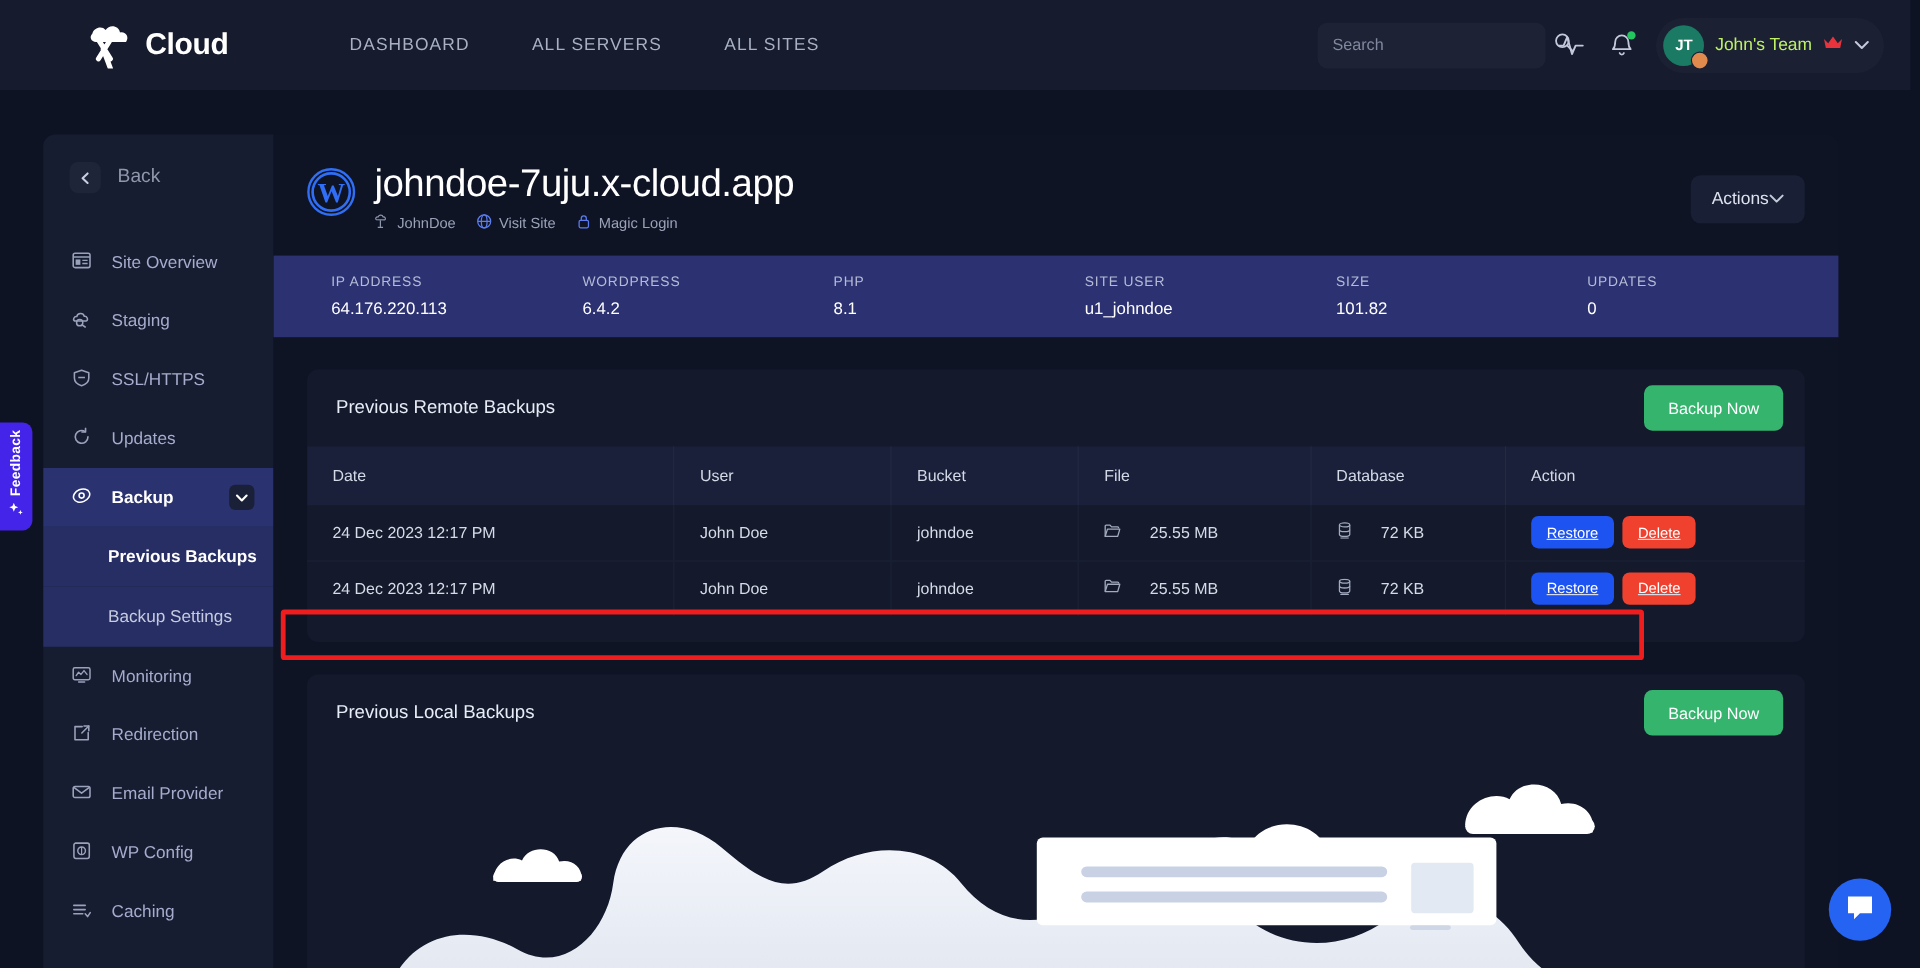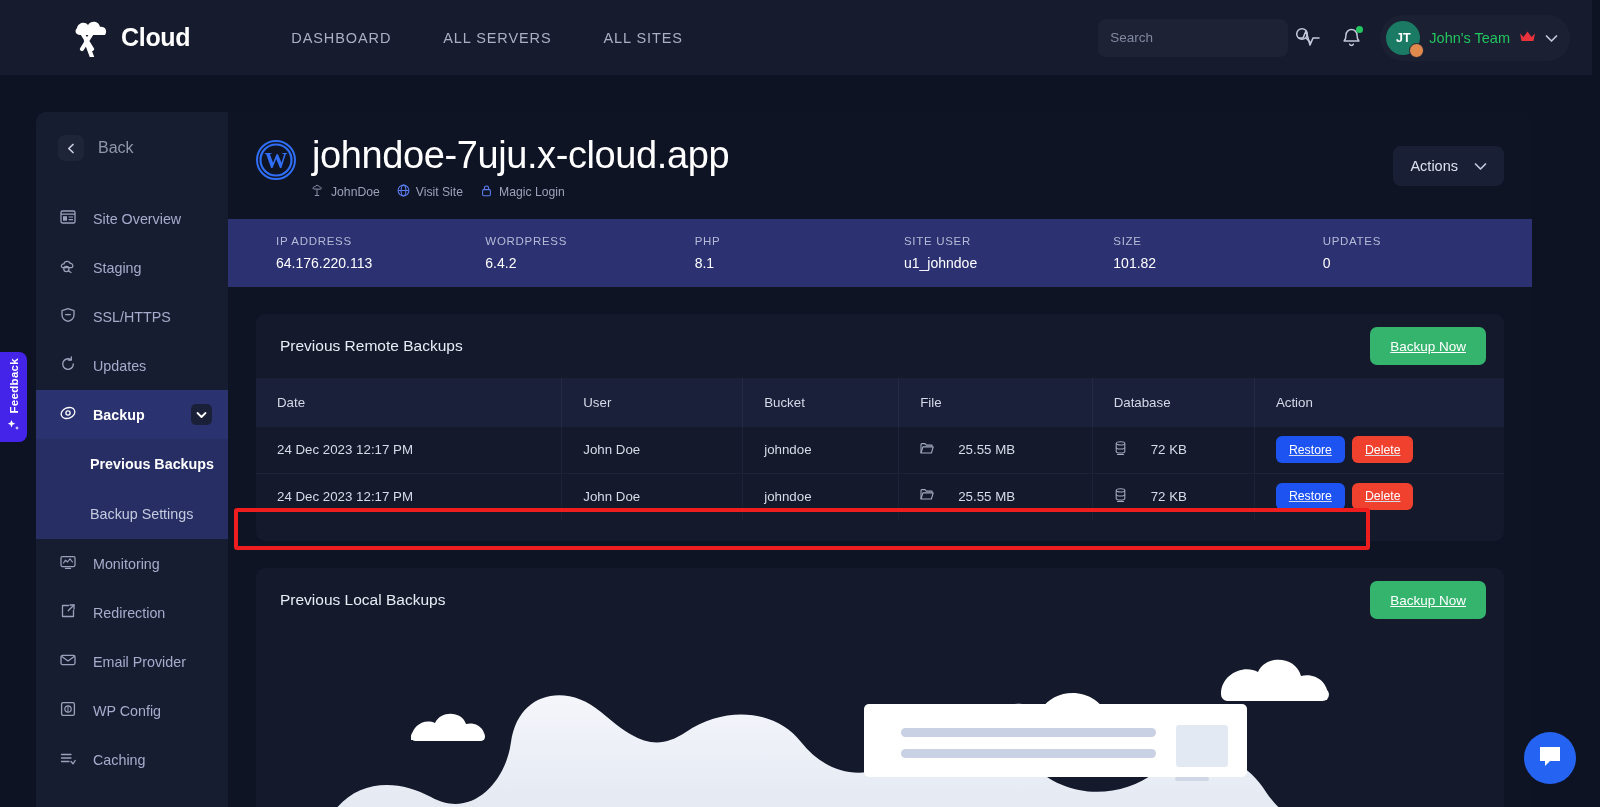--- a/index.html
+++ b/index.html
@@ -54,21 +54,21 @@
   .avatar {
     width: 34px; height: 34px; border-radius: 50%; background: #1a7a63;
     color: #fff; font-size: 12.5px; font-weight: bold;
     display: flex; align-items: center; justify-content: center;
     position: relative;
   }
   .avatar-badge {
     position: absolute; right: -4px; bottom: -3px; width: 15px; height: 15px;
     background: #e08a4e; border-radius: 50%; border: 1.5px solid #1b2133;
   }
-  .team-name { color: #22c55e; font-size: 14.5px; }
+  .team-name { color: #bef264; font-size: 14.5px; }
 
   
   .feedback {
     position: absolute; left: 0; top: 352px; width: 27px; height: 90px;
     background: #4424e8; border-radius: 0 8px 8px 0;
     display: flex; flex-direction: column; align-items: center;
     justify-content: center; gap: 5px; cursor: pointer; z-index: 40;
   }
   .feedback-label {
     color: #fff; font-size: 11.5px; font-weight: bold;
@@ -115,29 +115,29 @@
     position: absolute; left: 228px; top: 112px; width: 1304px; height: 760px;
     background: #0f1425; border-radius: 0 10px 0 0;
   }
   .site-head { padding: 22px 28px 0 28px; display: flex; align-items: flex-start; }
   .wp-logo {
     width: 40px; height: 40px; border-radius: 50%; background: #0f1425;
     border: 2.5px solid #2f6ef5; display: flex; align-items: center;
     justify-content: center; margin-top: 6px; flex: none;
   }
   .site-title-wrap { margin-left: 16px; }
-  .site-title { color: #ffffff; font-size: 38px; font-weight: 400; letter-spacing: -0.4px; }
+  .site-title { color: #ffffff; font-size: 32px; font-weight: 400; letter-spacing: -0.4px; }
   .site-links { display: flex; align-items: center; gap: 17px; margin-top: 7px; }
   .site-link {
     display: flex; align-items: center; gap: 6px; color: #9aa2b8;
     font-size: 12.2px; cursor: pointer;
   }
   .actions-btn {
     margin-left: auto; margin-top: 12px; height: 40px; background: #191f34;
-    border-radius: 8px; display: flex; align-items: center; gap: 16px;
+    border-radius: 8px; display: flex; align-items: center; gap: 0;
     padding: 0 17px; cursor: pointer;
   }
   .actions-btn span { color: #dde2ee; font-size: 14.5px; }
 
   
   .infobar {
     margin: 19px 0 0 0; height: 68px; background: #2b3171;
     display: flex; align-items: center; padding-left: 48px;
   }
   .infocell { width: 234px; }
@@ -149,21 +149,21 @@
     margin: 27px 28px 0 28px; background: #141a2c; border-radius: 9px;
     overflow: visible;
   }
   .card-head {
     height: 64px; display: flex; align-items: center; padding: 0 18px 0 24px;
   }
   .card-title { color: #e8ecf6; font-size: 15.5px; }
   .btn-green {
     margin-left: auto; background: #35b46e; color: #fff; border: none;
     border-radius: 7px; height: 38px; padding: 0 20px; font-size: 13.5px;
-    cursor: pointer; font-family: "Liberation Sans", sans-serif; text-decoration: underline;
+    cursor: pointer; font-family: "Liberation Sans", sans-serif;
   }
   table { width: 100%; border-collapse: collapse; table-layout: fixed; }
   thead tr { background: #1a2039; height: 49px; }
   thead th {
     color: #d4d9e8; font-size: 13.3px; font-weight: normal; text-align: left;
     padding-left: 21px; border-right: 1px solid #232a45;
   }
   thead th:last-child { border-right: none; }
   tbody tr { height: 46px; border-bottom: 1px solid #1d2236; }
   tbody tr:last-child { border-bottom: none; }

